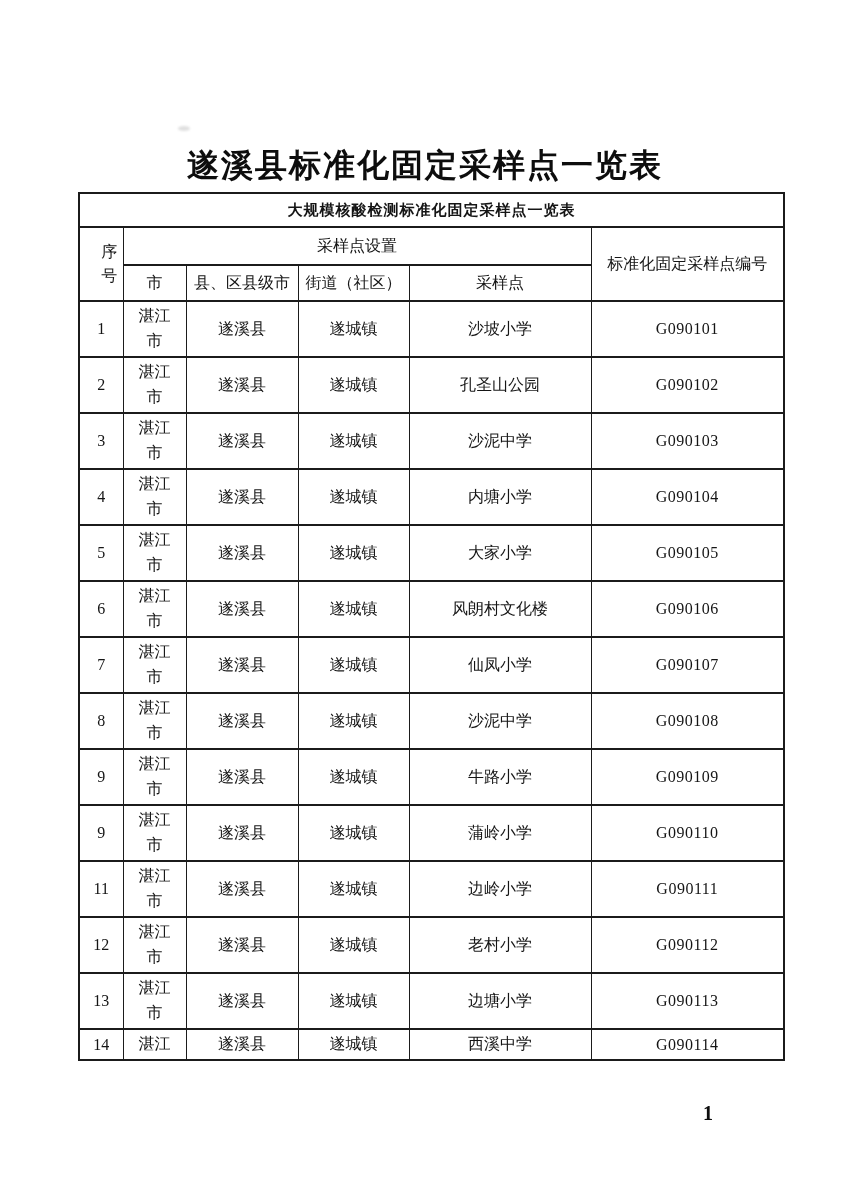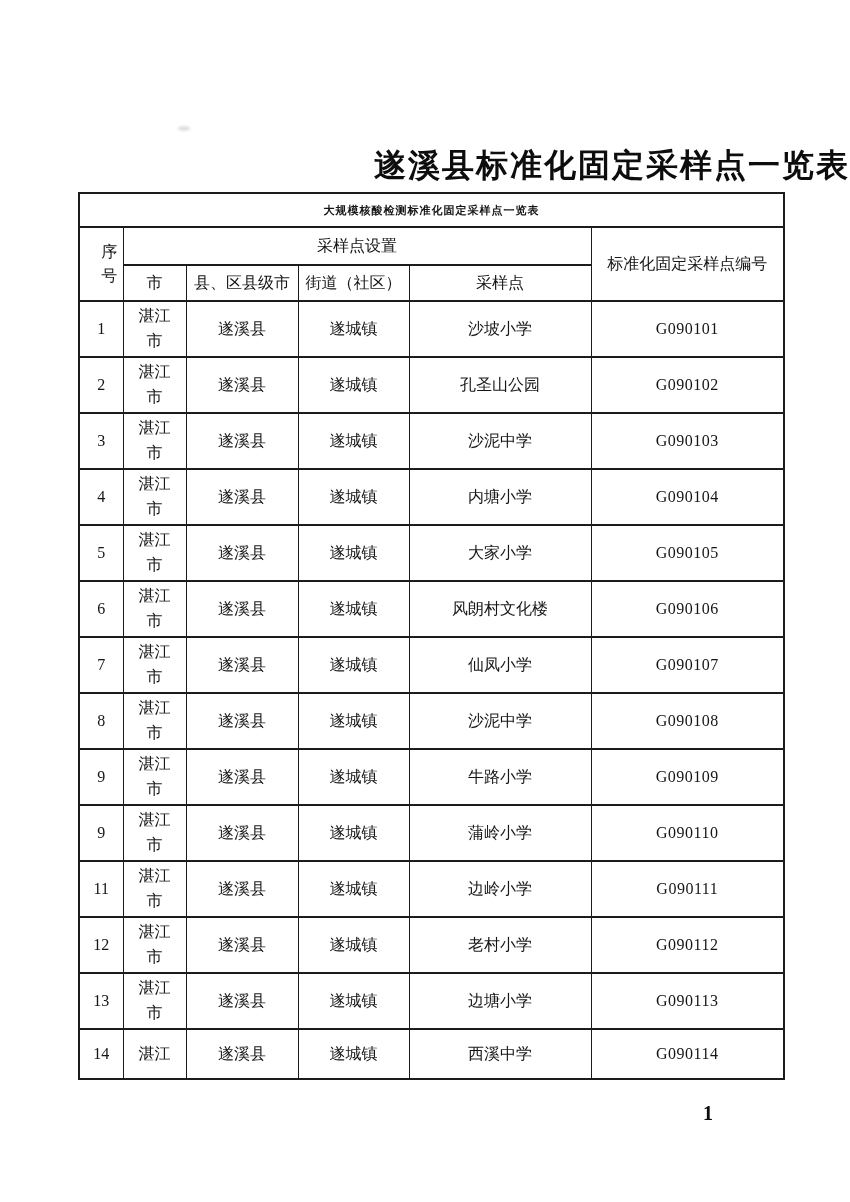--- a/index.html
+++ b/index.html
@@ -12,21 +12,21 @@
     background: #ffffff;
     font-family: "Liberation Serif", "DejaVu Serif", serif;
     color: #111111;
     overflow: hidden;
   }
   .doc-title {
     position: absolute;
     top: 144px;
     left: 0;
     width: 100%;
-    text-align: right;
+    text-align: center;
     font-size: 32px;
     font-weight: bold;
     letter-spacing: 2px;
     color: #0d0d0d;
   }
   .smudge {
     position: absolute;
     left: 178px;
     top: 126px;
     width: 12px;
@@ -51,31 +51,31 @@
     border-bottom-width: 2px;
     text-align: center;
     vertical-align: middle;
     font-size: 16px;
     font-weight: normal;
     color: #151515;
     overflow: hidden;
   }
   table.sampling-table { border: 2px solid #1b1b1b; }
   tr.caption-row th {
-    font-size: 11px;
+    font-size: 15px;
     font-weight: bold;
     height: 34px;
     letter-spacing: 1px;
   }
   tr.group-row th { height: 38px; }
   tr.subhead-row th { height: 36px; }
   th.group-cell { border-bottom-width: 3px; }
   th.no-cell, th.code-cell { font-weight: normal; }
   tbody tr { height: 56px; }
-  tbody tr:last-child { height: 50px; }
+  tbody tr:last-child { height: 31px; }
   .wrap1 { display: inline-block; width: 1.15em; line-height: 1.5em; margin-left: 16px; }
   .wrap2 { display: inline-block; width: 2.15em; line-height: 1.55em; }
   td[data-name="code-cell"] {
     font-family: "Liberation Serif", "DejaVu Serif", serif;
     letter-spacing: 0.5px;
   }
   .page-number {
     position: absolute;
     left: 703px;
     top: 1102px;

